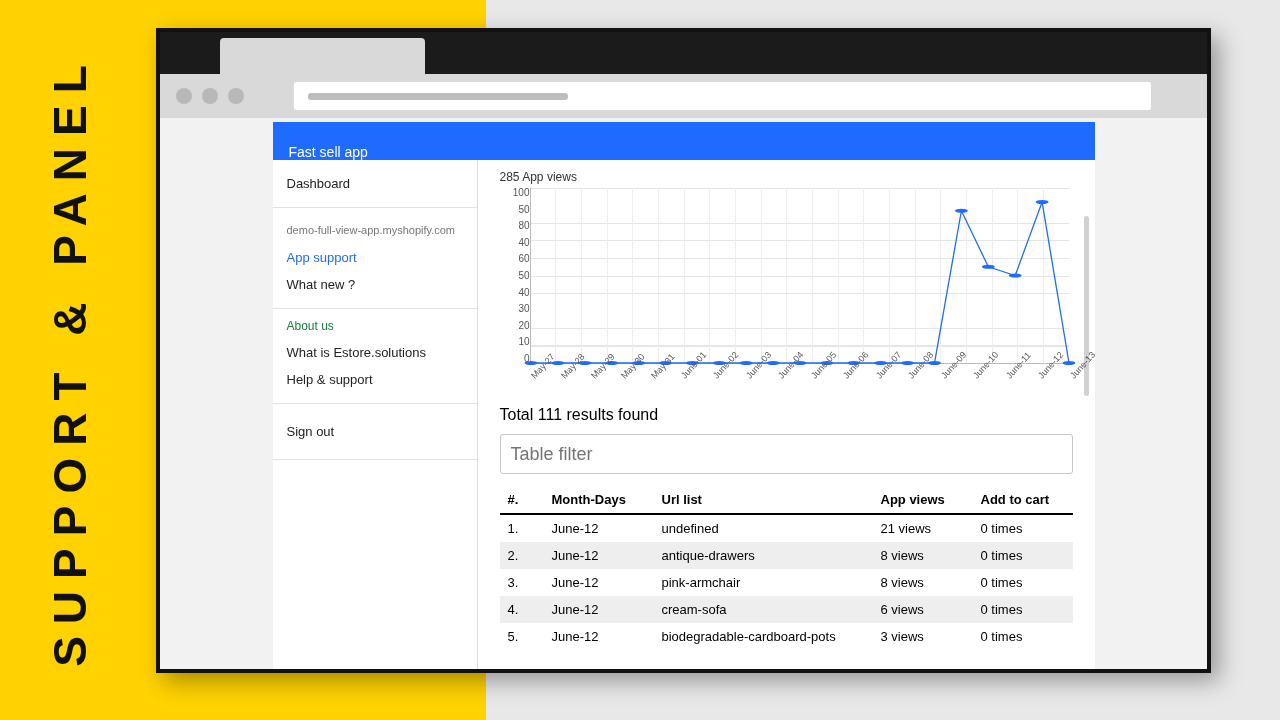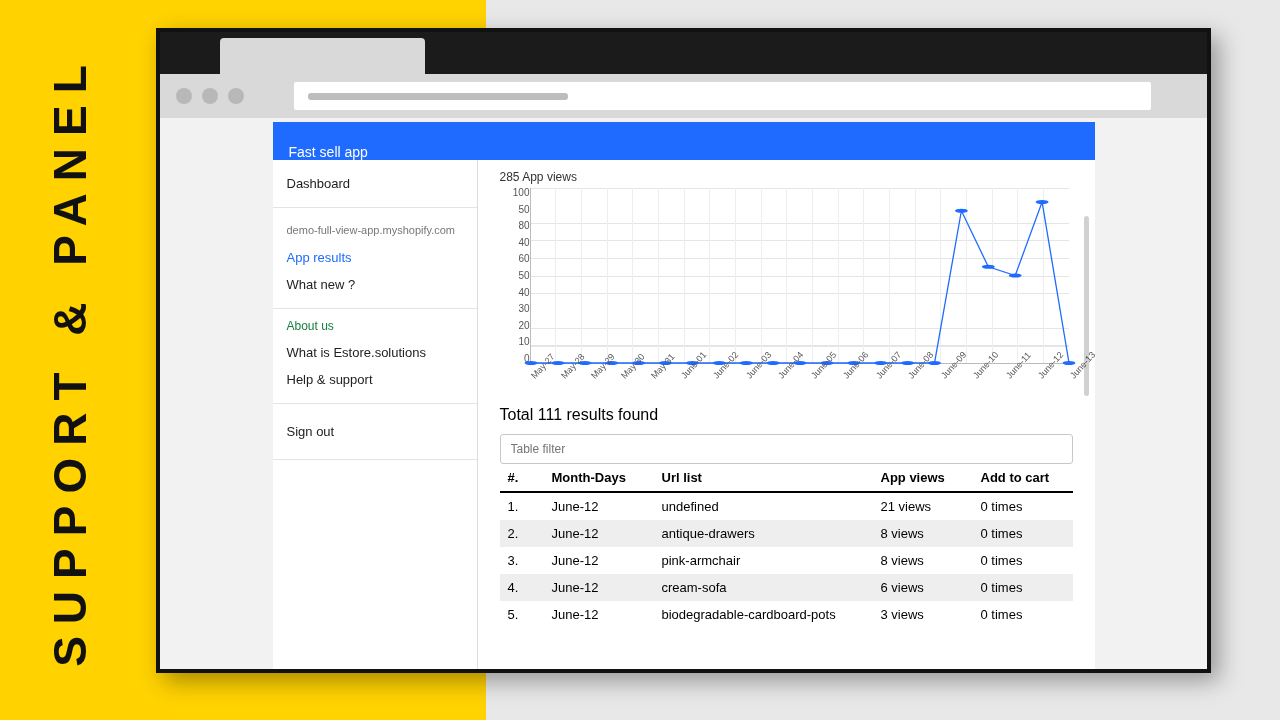--- a/index.html
+++ b/index.html
@@ -178,25 +178,26 @@
   text-align: center;
   transform: rotate(-48deg) translate(-8px, 6px);
   transform-origin: top left;
   white-space: nowrap;
 }
 
 .results-title { font-size: 16px; font-weight: 400; margin: 6px 0 10px 0; }
 
 .filter {
   width: 100%;
-  height: 30px;
+  height: 40px;
   border: 1px solid #c7c7c7;
   border-radius: 3px;
   padding: 0 10px;
-  font-size: 12px;
+  font-size: 18px;
+  margin-bottom: 12px;
 }
 
 table.data { width: 100%; border-collapse: collapse; font-size: 13px; }
 table.data th {
   text-align: left;
   font-weight: 600;
   padding: 6px 8px;
   border-bottom: 2px solid #000;
 }
 table.data td { padding: 6px 8px; }
@@ -245,21 +246,21 @@
       </div>
 
       <div class="app-body">
 
         <div class="sidebar">
           <div class="sec">
             <div class="item">Dashboard</div>
           </div>
           <div class="sec">
             <div class="muted" style="padding:6px 0 8px 0">demo-full-view-app.myshopify.com</div>
-            <div class="item linkish">App results</div>
+            <div class="item linkish">App support</div>
             <div class="item">What new ?</div>
           </div>
           <div class="sec">
             <div class="heading">About us</div>
             <div class="item">What is Estore.solutions</div>
             <div class="item">Help &amp; support</div>
           </div>
           <div class="sec">
             <div class="item" style="padding:10px 0">Sign out</div>
           </div>

